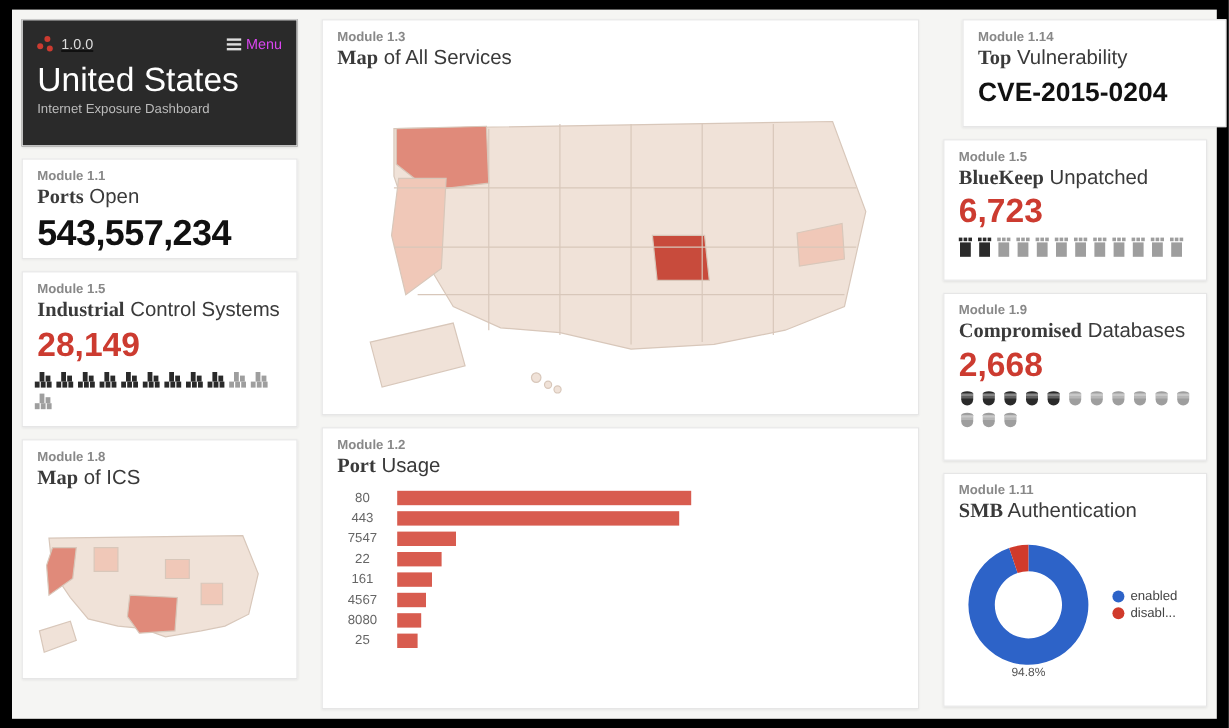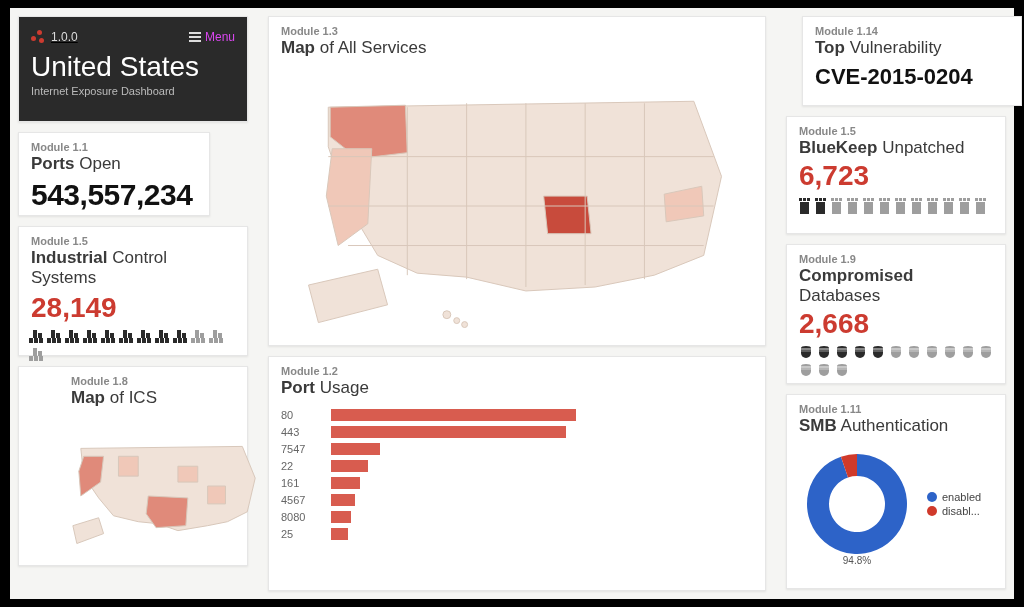--- a/index.html
+++ b/index.html
@@ -1,21 +1,21 @@
 <!DOCTYPE html>
 <html><head>
 <meta charset="utf-8">
 <style>
 * { margin:0; padding:0; box-sizing:border-box; }
 body { font-family: "Helvetica Neue", Arial, sans-serif; background:#000; width:1024px; height:607px; overflow:hidden; }
 .frame { position:absolute; left:10px; top:8px; width:1004px; height:591px; background:#f5f5f3; }
 .card { background:#fff; border:1px solid #e6e6e6; box-shadow:0 1px 2px rgba(0,0,0,0.08); position:absolute; }
 .mod-label { font-size:11px; color:#888; font-weight:700; }
 .mod-title { font-size:17px; color:#3a3a3a; font-weight:300; margin-top:1px; }
-.mod-title strong { font-weight:700; }
+.mod-title strong { font-weight:700;font-family:Liberation Serif, serif; }
 .pad { padding:8px 12px; }
 .bignum { font-size:30px; font-weight:800; color:#111; letter-spacing:-0.5px; }
 .rednum { font-size:28px; font-weight:700; color:#cc3b30; }
 
 .header { background:#2a2a2a; height:106px; padding:10px 12px; }
 .version-row { display:flex; align-items:center; justify-content:space-between; height:20px; }
 .logo-dots { display:inline-block; position:relative; width:14px; height:14px; margin-right:6px; }
 .logo-dots span { position:absolute; width:5px; height:5px; border-radius:50%; background:#cc3b30; }
 .logo-dots span:nth-child(1){ left:0; top:6px; }
 .logo-dots span:nth-child(2){ left:6px; top:0; }
@@ -39,21 +39,21 @@
 .db-ic::before { content:""; position:absolute; top:0; left:2px; width:10px; height:4px; border-radius:50%; background:currentColor; }
 .db-ic::after { content:""; position:absolute; top:2px; left:2px; width:10px; height:10px; background:currentColor; border-radius:0 0 5px 5px; box-shadow: inset 0 4px 0 -2px rgba(255,255,255,0.25), inset 0 8px 0 -4px rgba(255,255,255,0.25); }
 .dark { color:#2a2a2a; } .grey { color:#9e9e9e; }
 
 .usmap { display:block; }
 .land { fill:#f0e2d8; stroke:#d8c7ba; stroke-width:1; }
 .hl1 { fill:#e08a7a; } .hl2 { fill:#c84b3c; } .hl3 { fill:#f0c8b8; }
 
 .barchart { padding:0 12px 8px 12px; }
 .brow { display:flex; align-items:center; height:17px; }
-.blabel { width:50px; text-align:left; font-size:11px; color:#666; padding-right:8px; }
+.blabel { width:50px; text-align:center; font-size:11px; color:#666; padding-right:8px; }
 .btrack { flex:1; height:14px; position:relative; }
 .bbar { position:absolute; left:0; top:1px; height:12px; background:#d85c4f; }
 
 .donut-wrap { display:flex; align-items:center; gap:10px; padding:0 10px 8px 10px; }
 .donut { position:relative; width:120px; height:120px; }
 .donut-lbl { position:absolute; left:0; right:0; bottom:-2px; text-align:center; font-size:10px; color:#555; }
 .legend { font-size:11px; color:#444; }
 .leg-item { display:flex; align-items:center; gap:5px; margin:2px 0; }
 .leg-sw { width:10px; height:10px; border-radius:50%; }
 </style>
@@ -76,21 +76,21 @@
         <span class="ham">
             <span></span>
           </span>
         <span>Menu</span>
       </button>
     </div>
     <div class="country">United States</div>
     <div class="subtitle">Internet Exposure Dashboard</div>
   </div>
 
-  <div class="card" style="left:8px; top:124px; width:192px; height:84px;">
+  <div class="card" style="left:8px; top:124px; width:230px; height:84px;">
     <div class="pad">
       <div class="mod-label">Module 1.1</div>
       <div class="mod-title"><strong>Ports</strong> <span>Open</span></div>
       <div class="bignum" style="margin-top:4px;">543,557,234</div>
     </div>
   </div>
 
   <div class="card" style="left:8px; top:218px; width:230px; height:130px;">
     <div class="pad">
       <div class="mod-label">Module 1.5</div>
@@ -106,21 +106,21 @@
           <span class="ics-ic dark"></span>
           <span class="ics-ic dark"></span>
           <span class="ics-ic dark"></span>
           <span class="ics-ic grey"></span>
           <span class="ics-ic grey"></span>
           <span class="ics-ic grey"></span>
         </div>
     </div>
   </div>
 
-  <div class="card" style="left:8px; top:358px; width:230px; height:200px;padding-left:40px;">
+  <div class="card" style="left:8px; top:358px; width:230px; height:200px;">
     <div class="pad">
       <div class="mod-label">Module 1.8</div>
       <div class="mod-title"><strong>Map</strong> <span>of ICS</span></div>
     </div>
     <svg class="usmap" viewBox="0 0 220 130" width="218" height="150">
       <path class="land" d="M22 22 L185 20 L198 52 L190 86 L170 96 L150 100 L120 105 L100 98 L80 96 L55 90 L40 72 L25 50 Z"></path>
       <path class="land hl1" d="M25 30 L45 30 L42 56 L22 70 L20 45 Z"></path>
       <path class="land hl1" d="M90 70 L130 72 L128 100 L98 102 L88 88 Z"></path>
       <path class="land hl3" d="M60 30 L80 30 L80 50 L60 50 Z"></path>
       <path class="land hl3" d="M120 40 L140 40 L140 56 L120 56 Z"></path>

